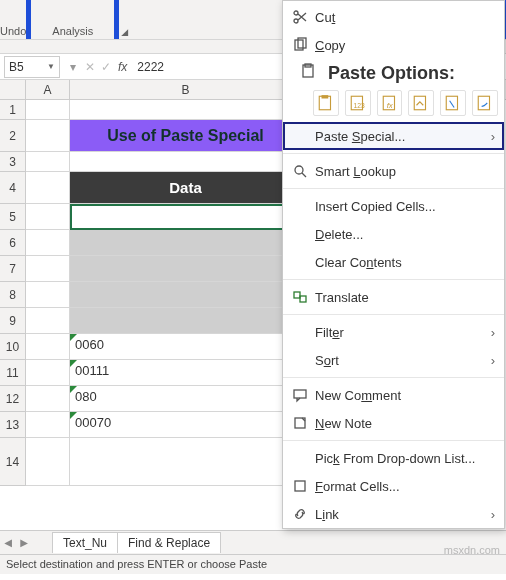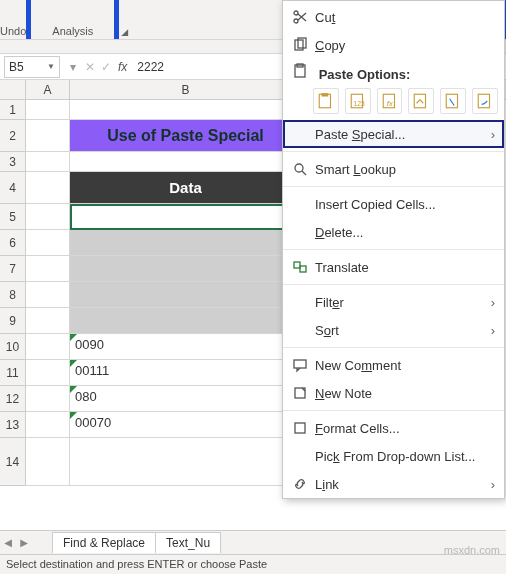--- a/index.html
+++ b/index.html
@@ -58,21 +58,21 @@
 
 
 .ctx { position:absolute; left:282px; top:0; width:223px; background:#fff; border:1px solid #c8c8c8; box-shadow: 2px 2px 8px rgba(0,0,0,0.25); z-index:10; padding: 2px 0 0 0; }
 .ctx .item { height: 28px; display:flex; align-items:center; padding: 0 4px 0 6px; font-size:13px; color:#333; cursor:default; }
 .ctx .item.highlight { outline: 2px solid #1a237e; outline-offset:-2px; background:#f5f7fb; }
 .ctx .ic { width:22px; display:flex; align-items:center; justify-content:center; margin-right:4px; color:#555; }
 .ctx .ic svg { width:16px; height:16px; }
 .ctx .lbl { flex:1; }
 .ctx .lbl u { text-decoration: underline; }
 .ctx .sub { width:14px; text-align:center; color:#666; font-size:13px; }
-.ctx .heading { font-weight:bold; padding: 4px 6px 2px 32px; font-size:13px; }
+.ctx .heading { font-weight:bold; padding: 4px 6px 2px 40px; font-size:18px; }
 .ctx .paste-row { display:flex; gap:6px; padding: 4px 6px 6px 30px; }
 .ctx .paste-row .pbtn { width:26px; height:26px; border:1px solid #e0e0e0; border-radius:2px; display:flex; align-items:center; justify-content:center; }
 .ctx .paste-row .pbtn svg { width:18px; height:18px; }
 .ctx hr { border:none; border-top:1px solid #e6e6e6; margin:3px 0; }
 
 .watermark { position:absolute; right:6px; bottom:24px; font-size:11px; color:#b8b8b8; z-index:5; pointer-events:none;}
 </style>
 </head>
 <body>
 
@@ -153,21 +153,21 @@
     <div class="cell cB shaded"></div>
   </div>
   <div class="row">
     <div class="rowh">9</div>
     <div class="cell cA"></div>
     <div class="cell cB shaded"></div>
   </div>
   <div class="row">
     <div class="rowh">10</div>
     <div class="cell cA"></div>
-    <div class="cell cB greentri">0090</div>
+    <div class="cell cB greentri">0060</div>
   </div>
   <div class="row">
     <div class="rowh">11</div>
     <div class="cell cA"></div>
     <div class="cell cB greentri">00111</div>
   </div>
   <div class="row">
     <div class="rowh">12</div>
     <div class="cell cA"></div>
     <div class="cell cB greentri">080</div>
@@ -181,22 +181,22 @@
     <div class="rowh">14</div>
     <div class="cell cA"></div>
     <div class="cell cB"></div>
   </div>
 </div>
 
 <div class="tabs">
   <div class="nav">◀</div>
   <div class="nav">▶</div>
   <div style="width:20px;"></div>
+  <div class="tab">Text_Nu</div>
   <div class="tab">Find &amp; Replace</div>
-  <div class="tab">Text_Nu</div>
 </div>
 
 <div class="status">Select destination and press ENTER or choose Paste</div>
 
 <div class="watermark">msxdn.com</div>
 
 <div class="ctx">
   <div class="item">
     <span class="ic">
         <svg viewBox="0 0 16 16" fill="none" stroke="#555" stroke-width="1.3">
@@ -280,20 +280,24 @@
   </div>
   <hr>
   <div class="item">
     <span class="ic"></span>
     <span class="lbl">Insert Copied Cells...</span>
   </div>
   <div class="item">
     <span class="ic"></span>
     <span class="lbl"><u>D</u>elete...</span>
   </div>
+  <div class="item">
+    <span class="ic"></span>
+    <span class="lbl">Clear Co<u>n</u>tents</span>
+  </div>
   <hr>
   <div class="item">
     <span class="ic">
         <svg viewBox="0 0 16 16" fill="none" stroke="#2e7d32" stroke-width="1.3">
           <rect x="2" y="3" width="6" height="6"></rect>
           <rect x="8" y="7" width="6" height="6"></rect>
         </svg>
       </span>
     <span class="lbl">Translate</span>
   </div>
@@ -322,30 +326,30 @@
     <span class="ic">
         <svg viewBox="0 0 16 16" fill="none" stroke="#555" stroke-width="1.3">
           <rect x="3" y="3" width="10" height="10"></rect>
           <path d="M10 3l3 3"></path>
         </svg>
       </span>
     <span class="lbl"><u>N</u>ew Note</span>
   </div>
   <hr>
   <div class="item">
+    <span class="ic"></span>
+    <span class="lbl">Pic<u>k</u> From Drop-down List...</span>
+  </div>
+  <div class="item">
     <span class="ic">
         <svg viewBox="0 0 16 16" fill="none" stroke="#555" stroke-width="1.3">
           <rect x="3" y="3" width="10" height="10"></rect>
         </svg>
       </span>
     <span class="lbl"><u>F</u>ormat Cells...</span>
-  </div>
-  <div class="item">
-    <span class="ic"></span>
-    <span class="lbl">Pic<u>k</u> From Drop-down List...</span>
   </div>
   <div class="item">
     <span class="ic">
         <svg viewBox="0 0 16 16" fill="none" stroke="#555" stroke-width="1.3">
           <path d="M6 10a3 3 0 0 1 0-4l2-2a3 3 0 0 1 4 4M10 6a3 3 0 0 1 0 4l-2 2a3 3 0 0 1-4-4"></path>
         </svg>
       </span>
     <span class="lbl">L<u>i</u>nk</span>
     <span class="sub">›</span>
   </div>

